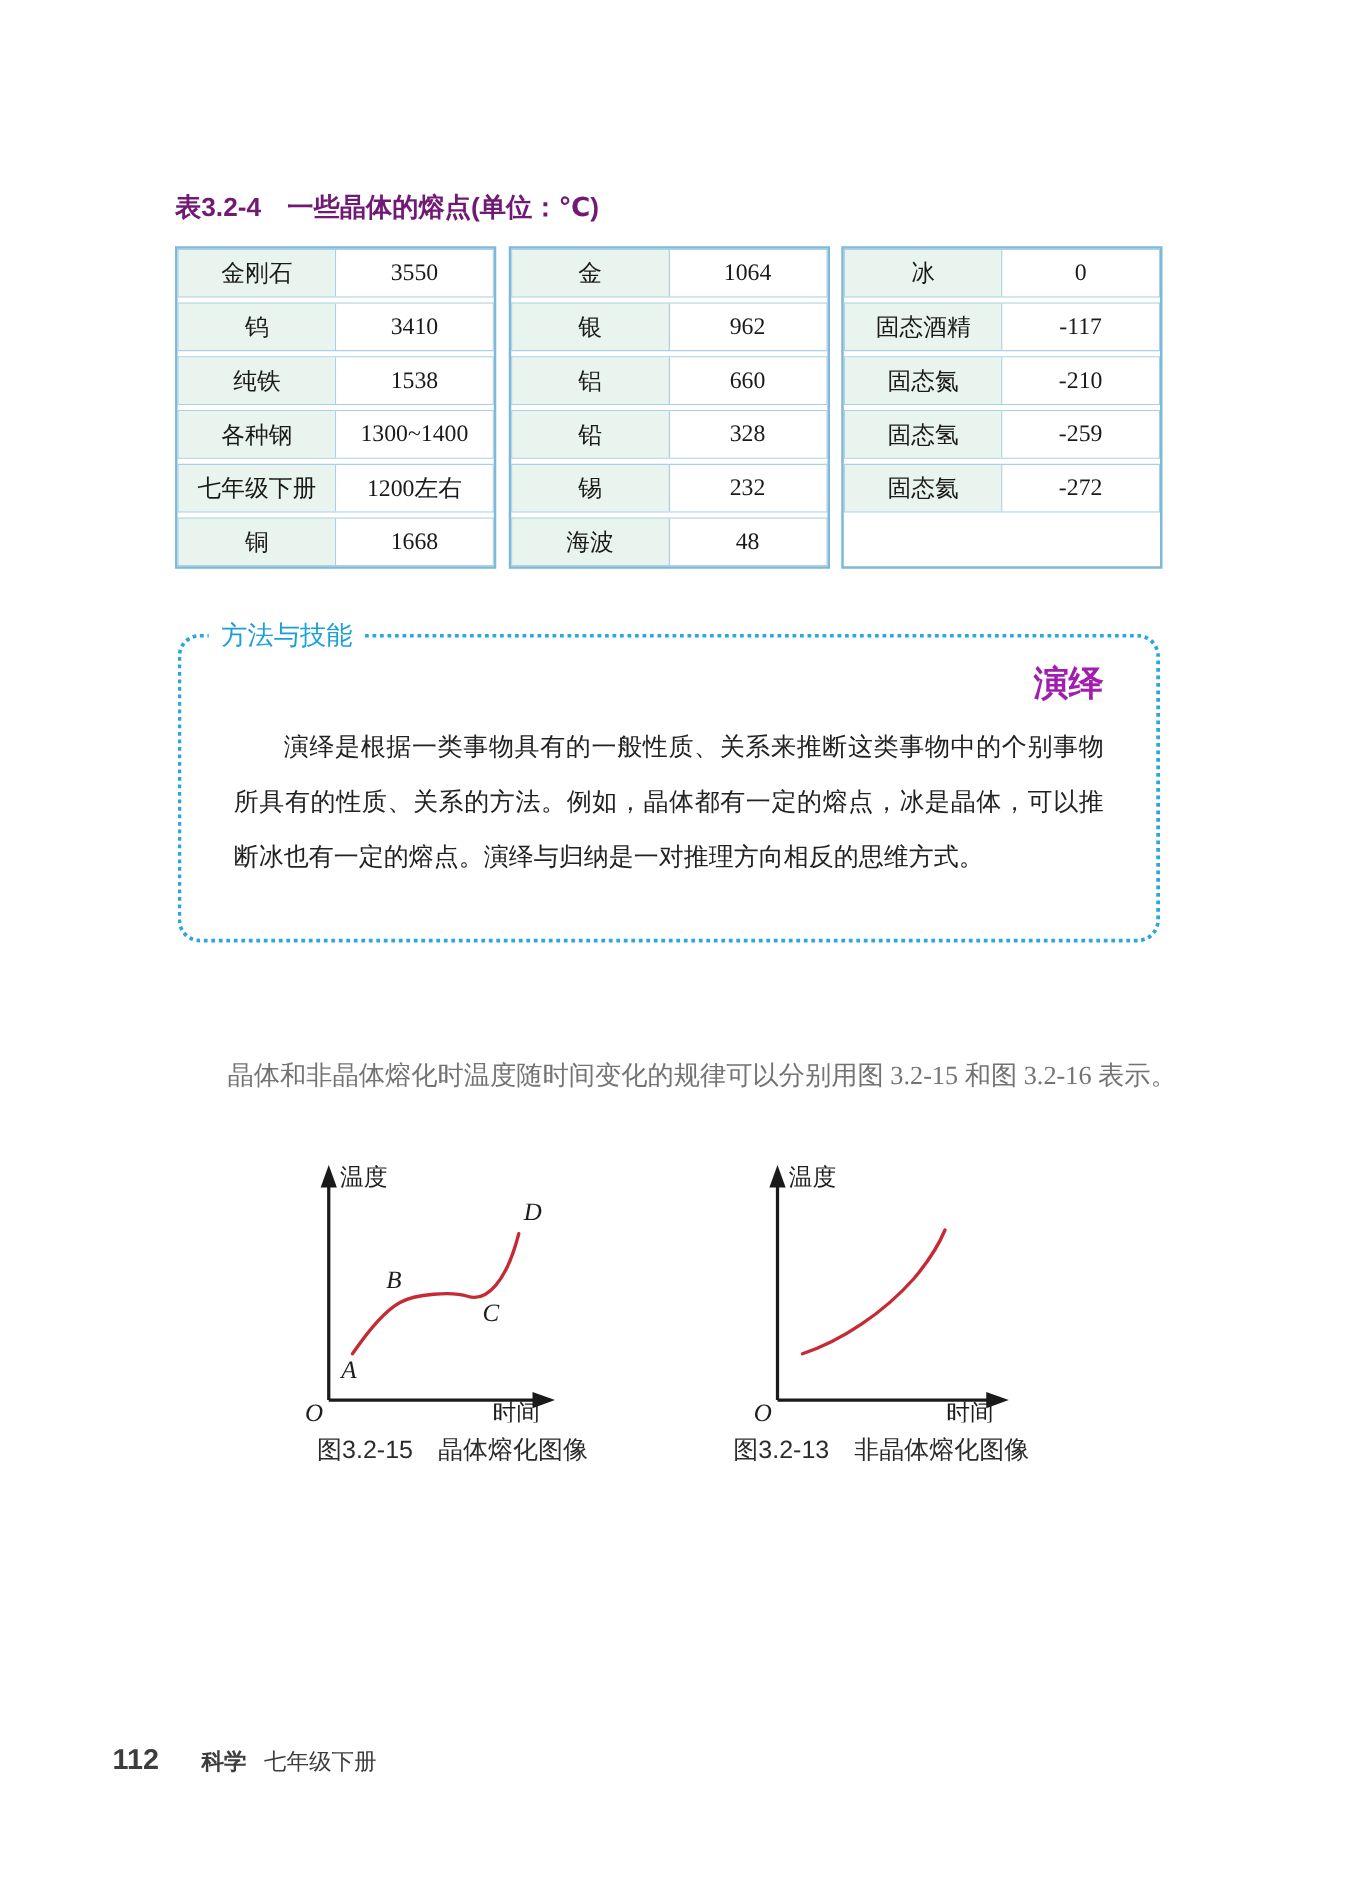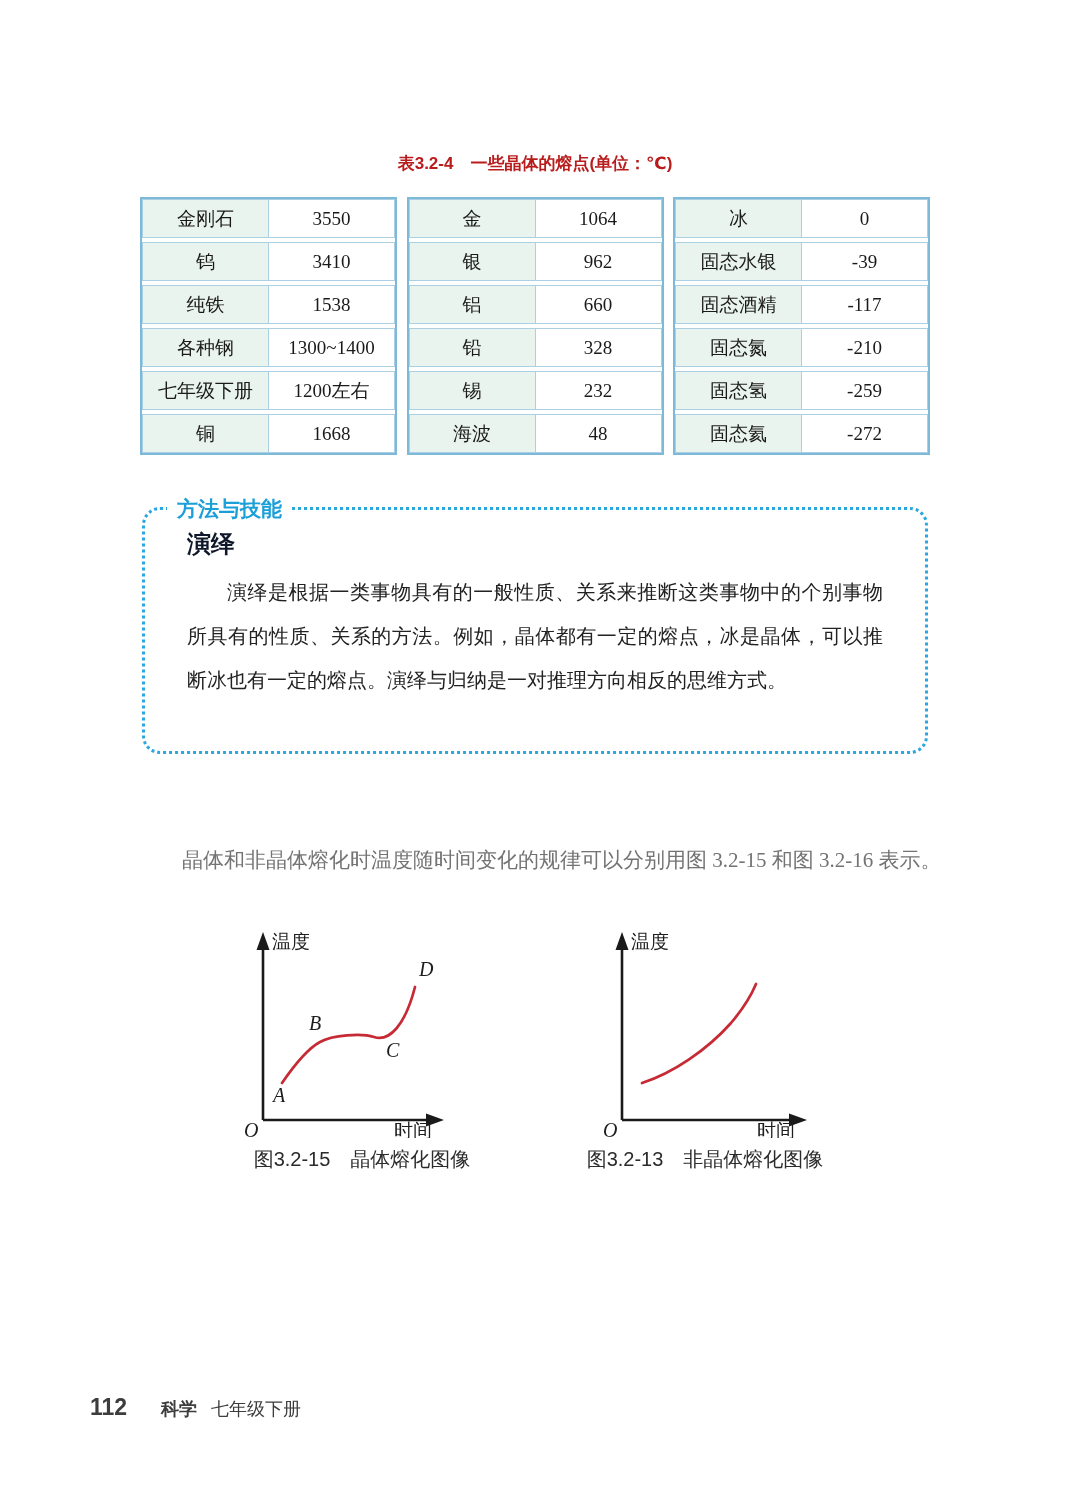--- a/index.html
+++ b/index.html
@@ -4,22 +4,22 @@
 <style>
   html,body { margin:0; padding:0; background:#ffffff; }
   .page {
     position:relative; width:1082px; height:1508px; margin:0 auto;
     background:#ffffff; overflow:hidden;
     font-family:"Liberation Serif","DejaVu Serif",serif; color:#1c1c1c;
   }
   
   .table-title {
     position:absolute; top:152px; left:140px; width:790px;
-    text-align:center; font-family:"Liberation Sans","DejaVu Sans",sans-serif;
-    font-weight:bold; font-size:17px; color:#b91c1c;
+    text-align:left; font-family:"Liberation Sans","DejaVu Sans",sans-serif;
+    font-weight:bold; font-size:21px; color:#701a75;
   }
   
   .melting-table {
     position:absolute; top:197px; left:140px; width:790px;
     display:flex; justify-content:space-between;
   }
   .subtable {
     width:257px; box-sizing:border-box;
     border:2px solid #7db9d8; background:#ffffff;
     display:flex; flex-direction:column; gap:4px;
@@ -41,24 +41,24 @@
   
   .skill-box {
     position:absolute; top:507px; left:142px; width:786px; height:247px;
     box-sizing:border-box; border:3px dotted #2aa7df; border-radius:18px;
     padding:18px 42px 0 42px;
   }
   .skill-label {
     position:absolute; top:-15px; left:22px; background:#ffffff;
     padding:0 10px; line-height:28px;
     font-family:"Liberation Sans","DejaVu Sans",sans-serif;
-    font-weight:bold; font-size:21px; color:#1b9fd8;
+    font-weight:normal; font-size:21px; color:#1b9fd8;
   }
   .skill-title {
-    text-align:left; font-size:24px; font-weight:bold; color:#0f172a;
+    text-align:right; font-size:28px; font-weight:bold; color:#a21caf;
     margin:0 0 10px 0;
   }
   .skill-body {
     margin:0; font-size:20px; line-height:44px; color:#222;
     text-indent:2em; text-align:justify;
   }
   
   .main-paragraph {
     position:absolute; top:816px; left:140px; width:802px;
     font-size:21px; line-height:47px; color:#737373;
@@ -142,24 +142,20 @@
         </div>
       <div class="trow">
           <div class="tname">海波</div>
           <div class="tval">48</div>
         </div>
     </div>
     <div class="subtable">
       <div class="trow">
           <div class="tname">冰</div>
           <div class="tval">0</div>
-        </div>
-      <div class="trow">
-          <div class="tname">固态水银</div>
-          <div class="tval">-39</div>
         </div>
       <div class="trow">
           <div class="tname">固态酒精</div>
           <div class="tval">-117</div>
         </div>
       <div class="trow">
           <div class="tname">固态氮</div>
           <div class="tval">-210</div>
         </div>
       <div class="trow">

